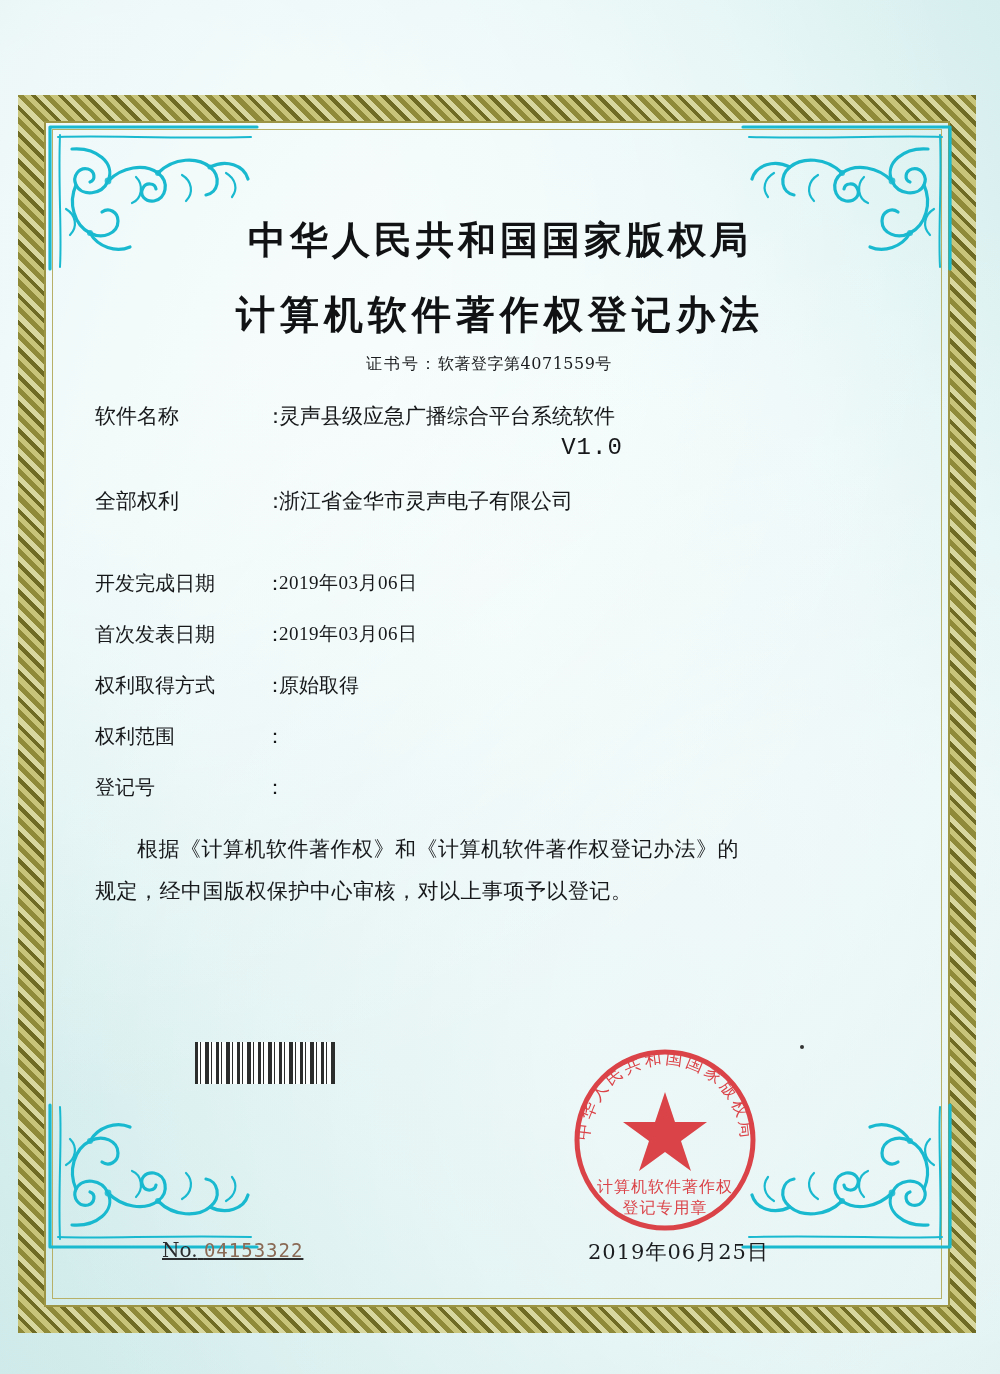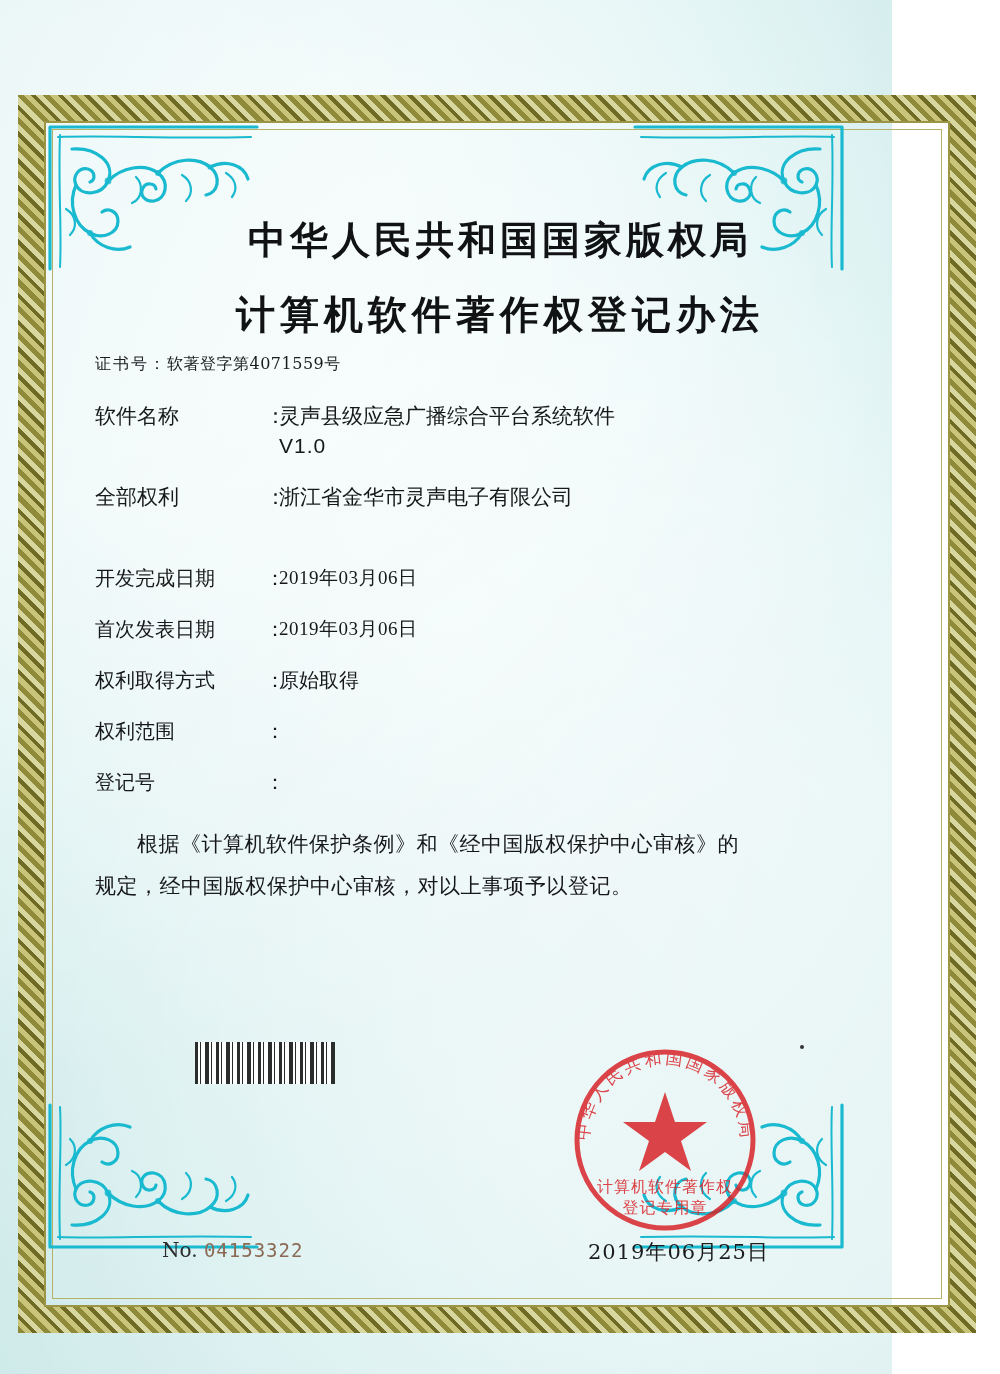--- a/index.html
+++ b/index.html
@@ -12,21 +12,21 @@
     height: 1374px;
     font-family: "Liberation Serif", serif;
     position: relative;
     overflow: hidden;
   }
 
   
   #certificate {
     position: absolute;
     left: 0; top: 0;
-    width: 892px; height: 1374px;
+    width: 1000px; height: 1374px;
     background:
       radial-gradient(ellipse at 50% 45%, #f2fbfb 0%, #e9f7f7 45%, #dff3f3 70%, #d3ecec 100%);
   }
   
   #certificate::after {
     content: "";
     position: absolute;
     inset: 0;
     background:
       radial-gradient(circle at 15% 20%, rgba(255,255,255,.55) 0 18%, transparent 60%),
@@ -102,21 +102,21 @@
     text-align: center;
     font-size: 39px;
     letter-spacing: 5px;
     font-weight: 700;
     font-family: "DejaVu Serif", "Liberation Serif", serif;
     color: #101214;
     margin: 0 0 12px 0;
   }
 
   .cert-no-row {
-    text-align: left;
+    text-align: center;
     font-size: 16px;
     letter-spacing: 1px;
     margin: 0 22px 26px 0;
     color: #1a1c1e;
     font-family: "DejaVu Serif", "Liberation Serif", serif;
   }
   .cert-no-row .lbl { letter-spacing: 2px; }
   .cert-no-row .val { letter-spacing: .5px; }
 
   .field {
@@ -132,21 +132,21 @@
     flex: 0 0 170px;
     letter-spacing: 0px;
     white-space: nowrap;
   }
   .field .label.spread {
     display: flex;
     justify-content: space-between;
   }
   .field .colon { width: 14px; flex: 0 0 14px; }
   .field .value { flex: 1 1 auto; }
-  .field .value .line2 { display: block; font-family: Liberation Sans, sans-serif; font-size: 21px; letter-spacing: 1px;}
+  .field .value .line2 { display: block; font-family: Liberation Mono, monospace; font-size: 24px; letter-spacing: 1px; text-align: center;}
 
   .gap-big { height: 32px; }
 
   .field.small { font-size: 20px; margin-bottom: 22px; }
   .field.small .value { font-family: Liberation Serif, serif; }
 
   .mono-val { font-family: "DejaVu Sans Mono", monospace; letter-spacing: .5px; font-size: 19px; }
 
   .paragraph {
     font-size: 21px;
@@ -196,20 +196,21 @@
     font-family: "DejaVu Serif", "Liberation Serif", serif;
   }
 
   .serial {
     position: absolute;
     left: 162px; top: 1238px;
     font-size: 20px;
     color: #2a2c2e;
     z-index: 6;
     font-family: "DejaVu Serif", "Liberation Serif", serif;
+    text-decoration: underline;
   }
   .serial .num {
     font-family: "DejaVu Sans Mono", monospace;
     color: #8a6a55;
     letter-spacing: 1px;
     font-size: 19px;
   }
   .dot-mark {
     position: absolute;
     left: 800px; top: 1045px;
@@ -374,21 +375,21 @@
       <span class="label spread">权利范围</span>
       <span class="colon">：</span>
     </div>
 
     <div class="field small">
       <span class="label spread">登记号</span>
       <span class="colon">：</span>
     </div>
 
     <div class="paragraph">
-      <span class="indent"></span><span>根据《计算机软件保护条例》和《经中国版权保护中心审核》的</span><br>
+      <span class="indent"></span><span>根据《计算机软件著作权》和《计算机软件著作权登记办法》的</span><br>
       <span>规定，经中国版权保护中心审核，对以上事项予以登记。</span>
     </div>
 
   </div>
 
   <div class="barcode"></div>
 
   <div class="seal">
     <svg viewBox="0 0 200 200" xmlns="http://www.w3.org/2000/svg">
       <defs>

